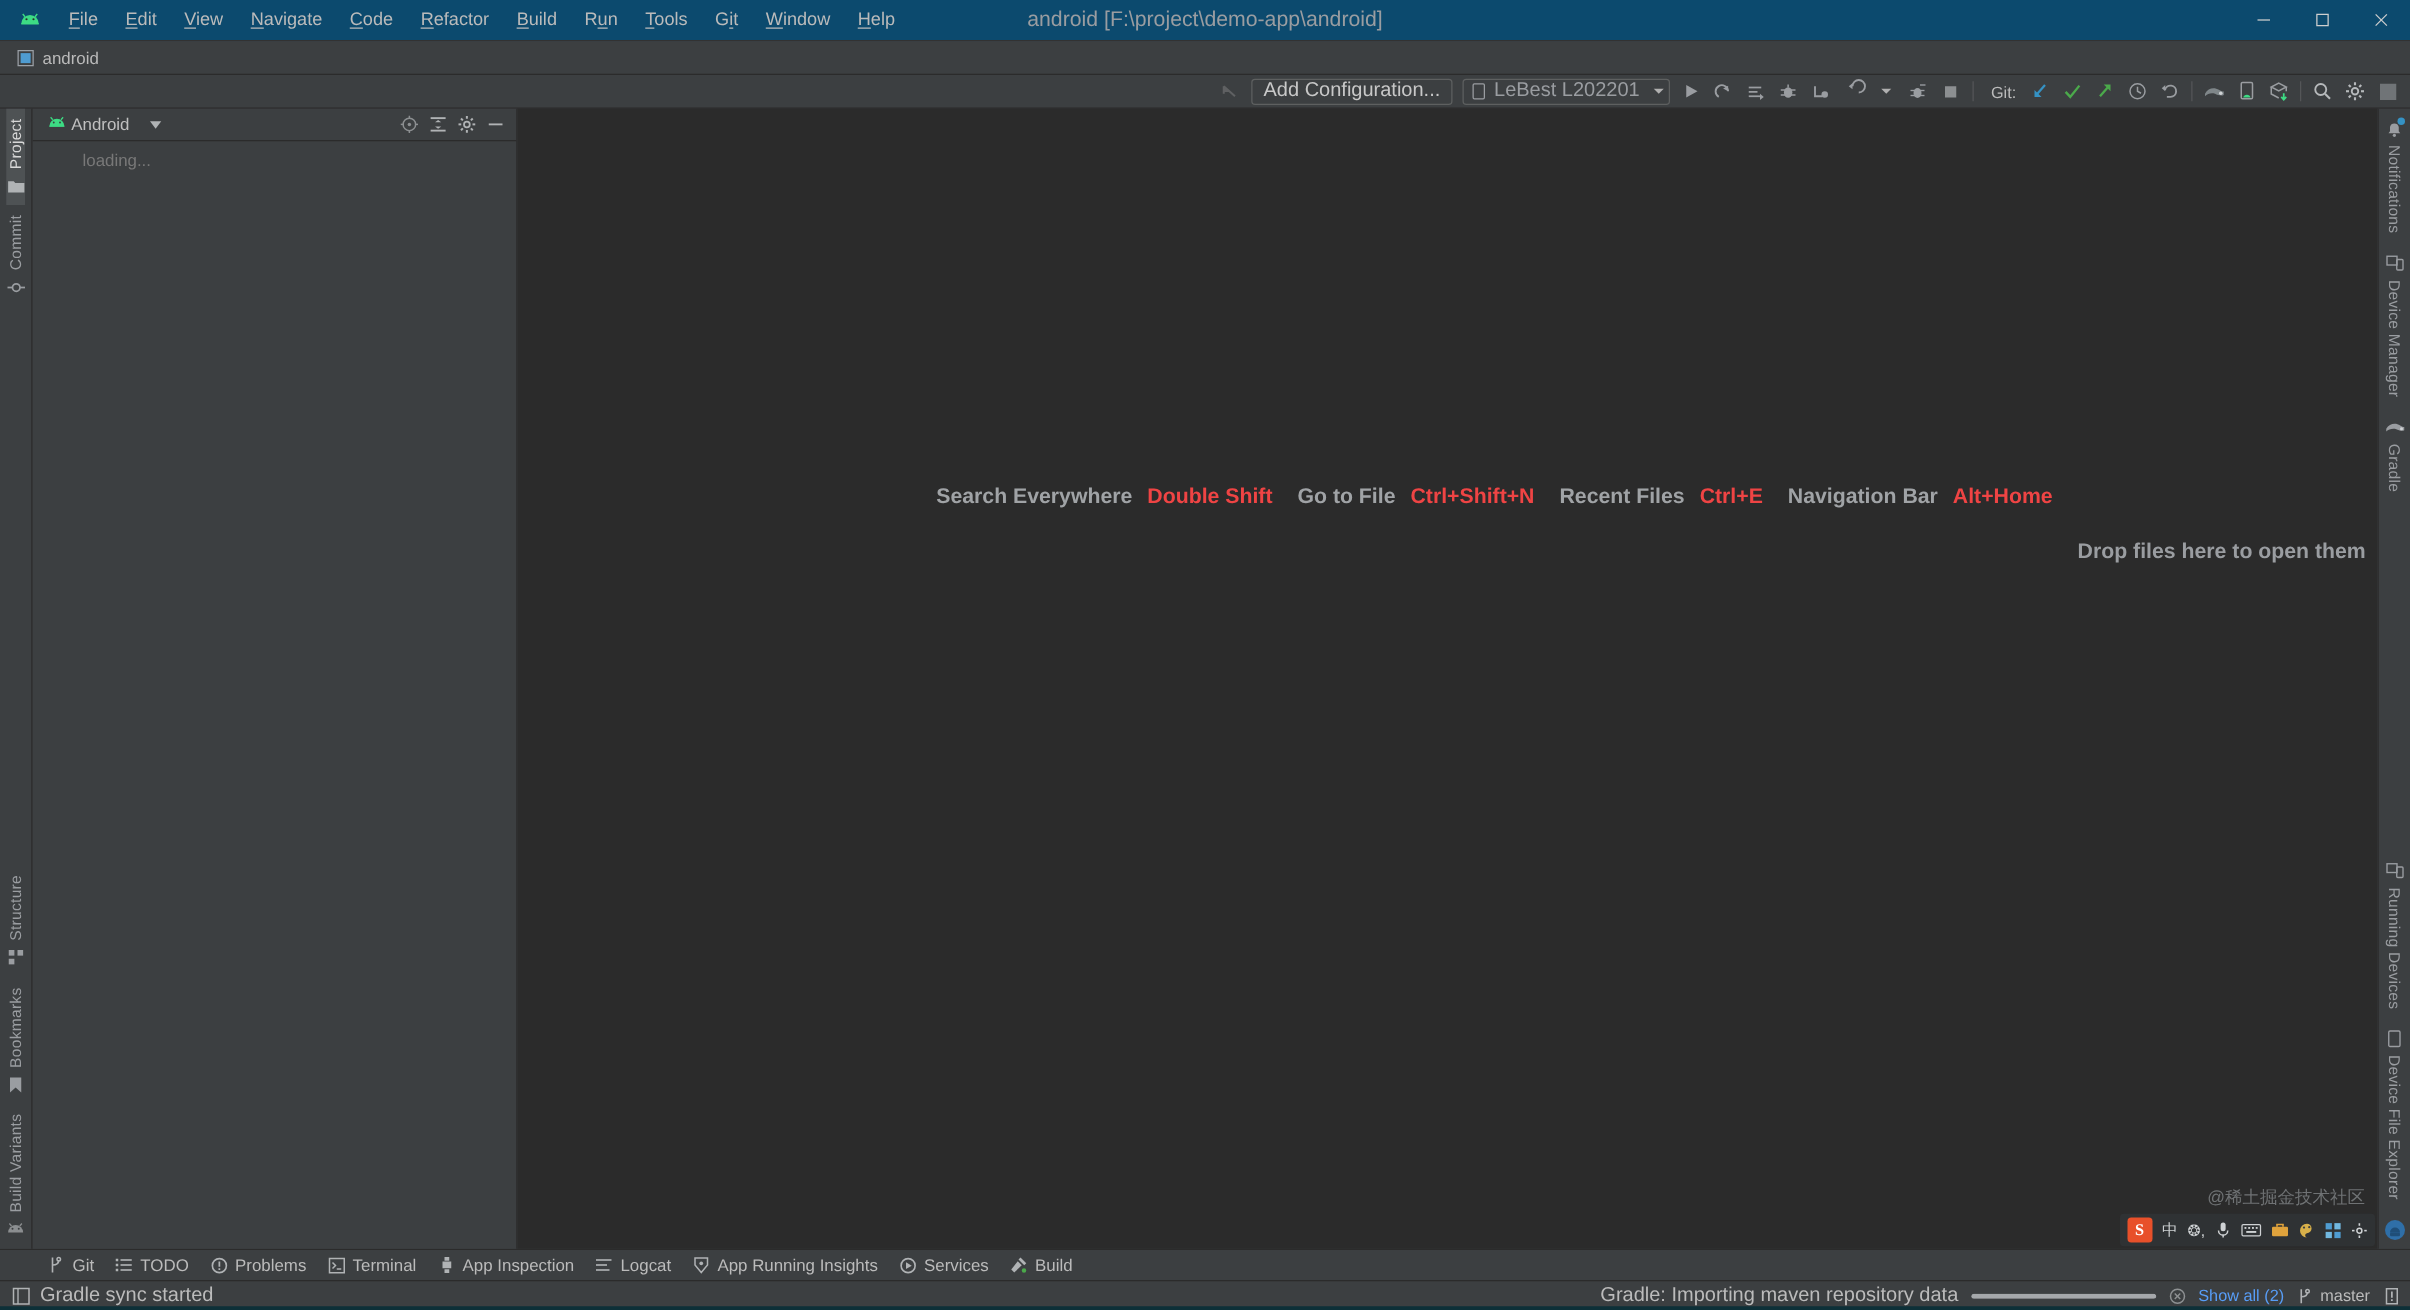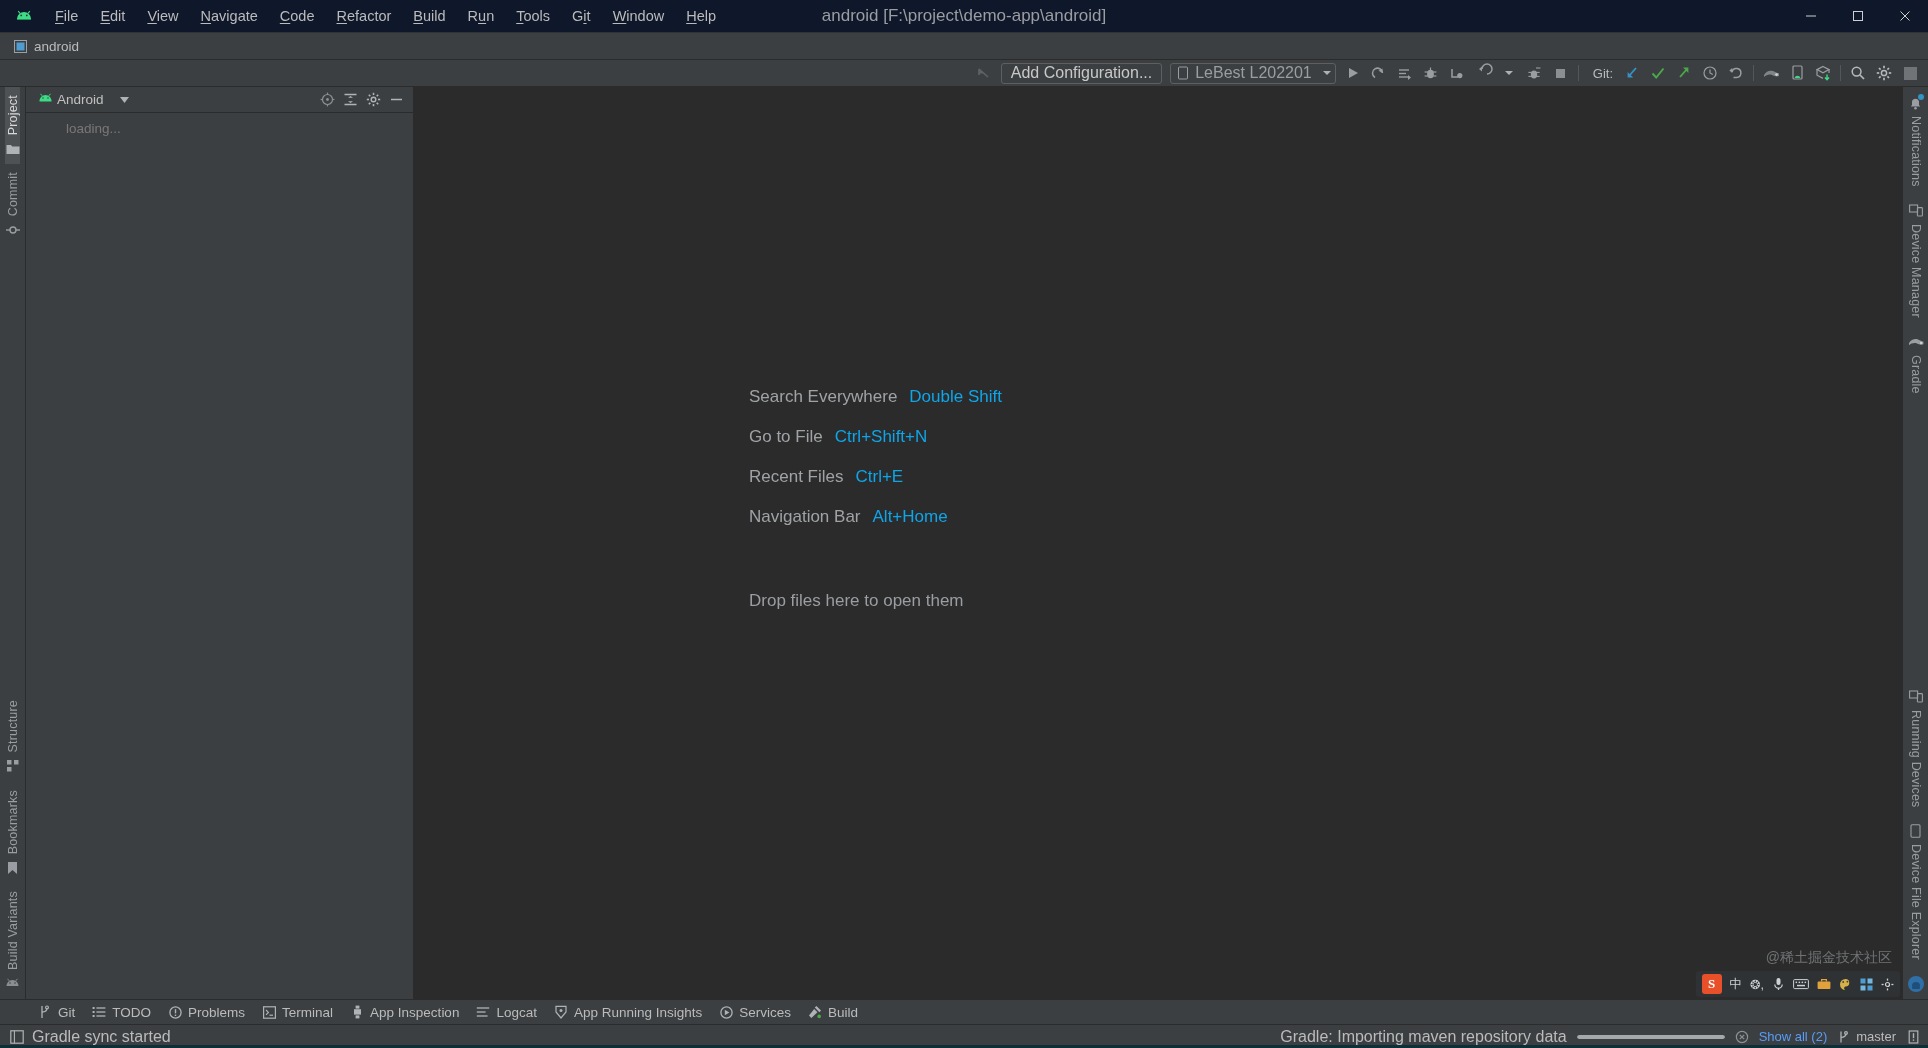--- a/index.html
+++ b/index.html
@@ -7,21 +7,21 @@
     width: 1928px; height: 1048px;
     background: #3c3f41;
     font-family: "Liberation Sans", sans-serif;
     overflow: hidden;
     -webkit-font-smoothing: antialiased;
   }
   .app { position: relative; width: 1928px; height: 1048px; background: #3c3f41; display: flex; flex-direction: column; }
 
   
   .titlebar {
-    height: 33px; background: #0f172a; display: flex; align-items: center;
+    height: 33px; background: #0c4a6e; display: flex; align-items: center;
     border-bottom: 1px solid #323232; position: relative; flex: 0 0 33px;
   }
   .logo-android {
     width: 20px; height: 20px; margin-left: 14px; margin-right: 10px;
     display: flex; align-items: center; justify-content: center;
   }
   .menubar { display: flex; align-items: center; gap: 0px; }
   .menu-item {
     font-size: 14.5px; color: #bbbbbb; padding: 4px 11px; cursor: default;
     white-space: nowrap; line-height: 1;
@@ -115,25 +115,25 @@
   }
   .panel-body { flex: 1 1 auto; padding: 8px 0 0 40px; }
   .loading-text { font-size: 13.5px; color: #787878; }
 
   
   .editor {
     flex: 1 1 auto; background: #2b2b2b; position: relative; min-width: 0;
     display: flex; align-items: flex-start; justify-content: flex-start;
   }
   .hints {
-    margin-top: 300px; margin-left: 335px; display: flex; flex-direction: column; gap: 20px;
+    margin-top: 300px; margin-left: 335px; display: flex; flex-direction: row; gap: 20px; font-weight: bold;
   }
   .hint-row { display: flex; align-items: baseline; gap: 12px; white-space: nowrap; }
   .hint-label { font-size: 17px; color: #a0a3a6; }
-  .hint-key { font-size: 17px; color: #0ea5e9; }
+  .hint-key { font-size: 17px; color: #ef4444; }
   .hint-row.single .hint-label { color: #9a9da1; margin-top: 44px; }
 
   
   .ime-bar {
     position: absolute; right: 2px; bottom: 2px; height: 26px;
     display: flex; align-items: center; gap: 8px; padding: 0 6px;
     background: #2f3234; border-radius: 3px;
   }
   .ime-logo {
     width: 20px; height: 20px; border-radius: 3px; background: #e8502a;

